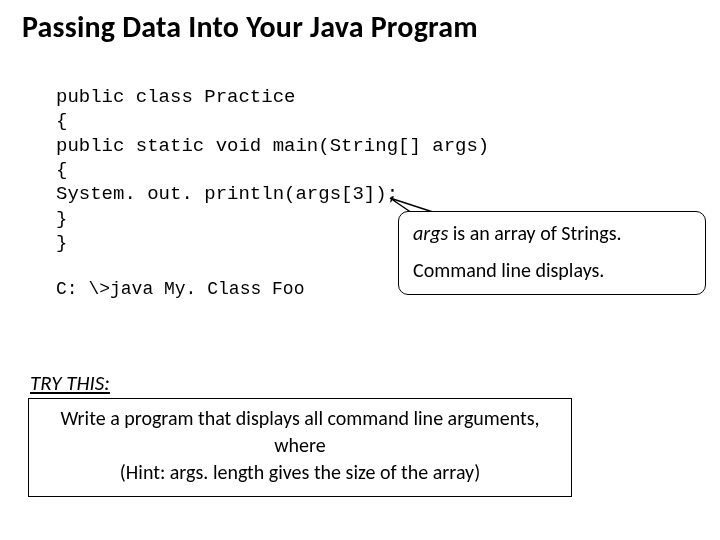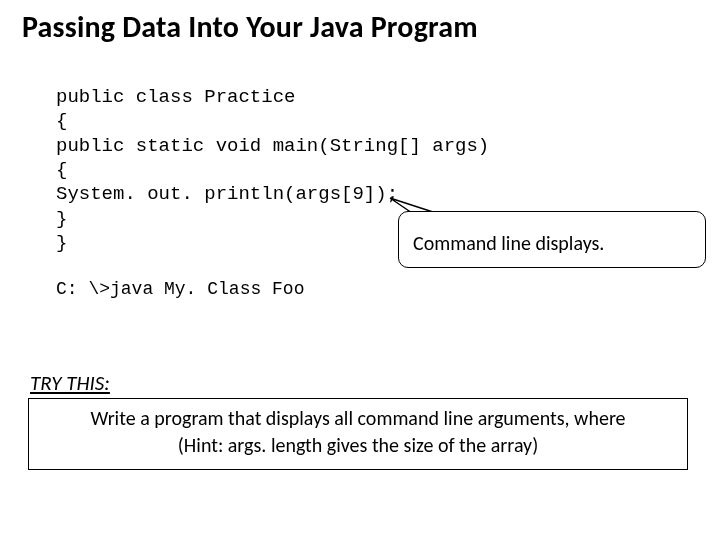--- a/index.html
+++ b/index.html
@@ -54,47 +54,50 @@
     top: 370px;
     font-weight: 400;
     font-style: italic;
     text-decoration: underline;
     font-size: 21px;
   }
   .try-box {
     position: absolute;
     left: 28px;
     top: 398px;
-    width: 660px;
+    width: 544px;
     border: 1.5px solid #000;
     background: #fff;
     font-size: 20px;
     text-align: center;
     padding: 6px 10px 10px 10px;
     line-height: 1.35;
     box-sizing: border-box;
   }
   .try-box .hint { }
 </style>
 </head>
 <body>
 
 <div class="title">Passing Data Into Your Java Program</div>
 
 <div class="code-block">public class Practice
 {
 public static void main(String[] args)
 {
-System. out. println(args[9]);
+System. out. println(args[3]);
 }
 }</div>
 
 <div class="cmd-line">C: \&gt;java My. Class Foo</div>
 
 <div class="callout" style="left:398px; top:211px; width:278px;">
+  <div>
+    <span class="italic">args</span><span> is an array of Strings.</span>
+  </div>
   <div style="height:10px"></div>
   <div>Command line displays.</div>
 </div>
 
 <svg class="pointer" style="left:0; top:0;" width="720" height="540">
   <path d="M 412 213 L 390 198 L 436 213 Z" fill="#fff" stroke="#000" stroke-width="1.5"></path>
 </svg>
 
 <div class="try-label">TRY THIS:</div>
 

